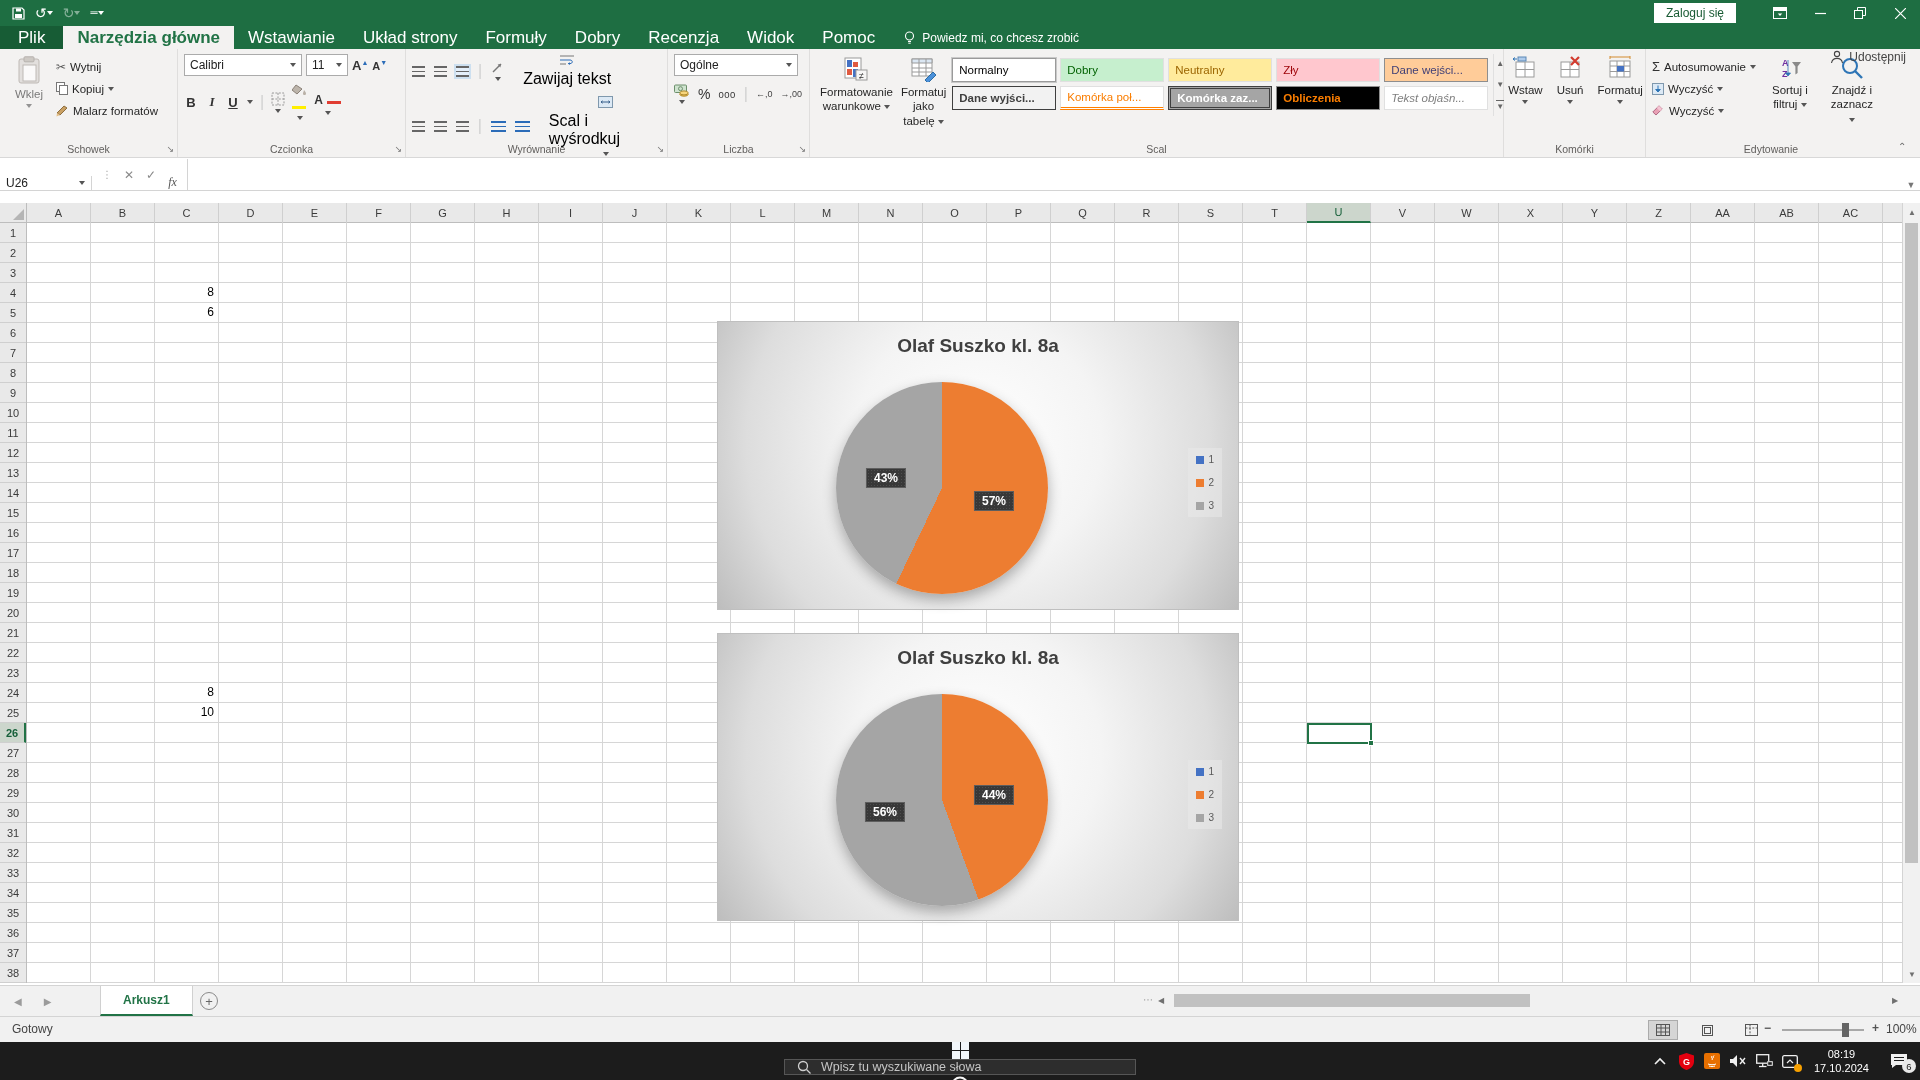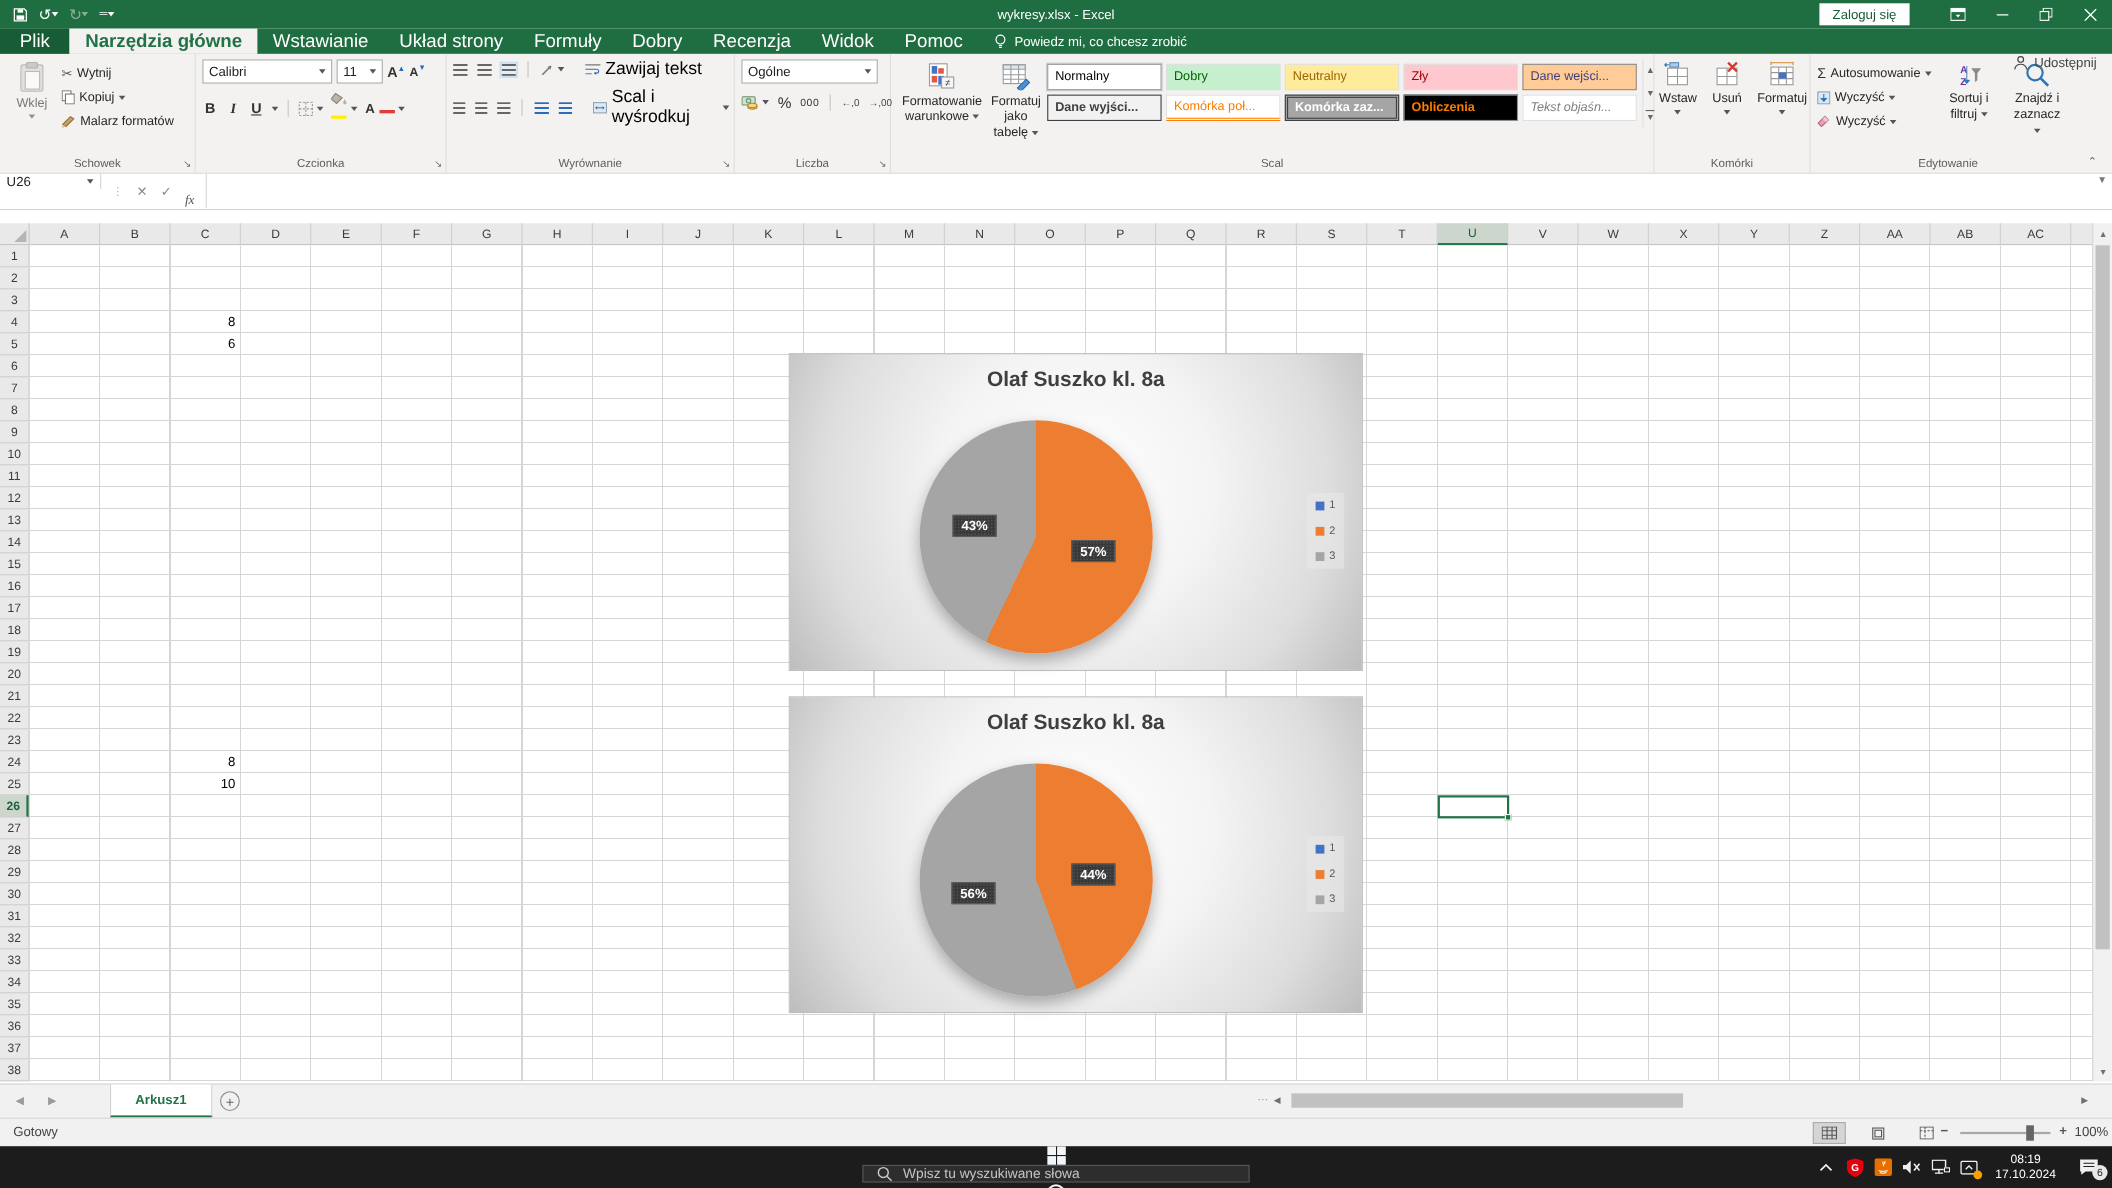--- a/index.html
+++ b/index.html
@@ -31,41 +31,41 @@
   #ribbon { position:absolute; left:0; top:49px; width:1920px; height:109px; background:#f3f2f1; border-bottom:1px solid #d8d8d8; display:flex; }
   .grp { position:relative; height:100%; border-right:1px solid #dfdedd; padding:5px 4px 18px 6px; }
   .grp-label { position:absolute; bottom:2px; left:0; right:0; text-align:center; font-size:10.5px; color:#605e5c; }
   .launcher { position:absolute; right:3px; bottom:3px; font-size:9px; color:#777; line-height:1; }
   .caret { width:0; height:0; border-left:3px solid transparent; border-right:3px solid transparent; border-top:4px solid #555; display:inline-block; vertical-align:middle; }
   .bigbtn { display:flex; flex-direction:column; align-items:center; justify-content:flex-start; gap:3px; font-size:11.5px; color:#262626; text-align:center; line-height:1.25; padding:2px 4px; }
   .smallrow { display:flex; align-items:center; gap:4px; font-size:11.5px; color:#262626; height:21px; white-space:nowrap; }
   .selbox { background:#fff; border:1px solid #ababab; height:22px; display:flex; align-items:center; padding:0 5px; font-size:12px; color:#222; justify-content:space-between; }
   .ibars { width:13px; height:11px; background:repeating-linear-gradient(#666 0 1.6px, transparent 1.6px 4.6px); }
   .ibars.sel { outline:2px solid #cde0f0; background-color:#e4effa; }
-  .tbtn { display:flex; align-items:center; gap:3px; }
+  .tbtn { display:flex; align-items:center; gap:3px;flex-direction:column; }
   .fmt-letter { font-weight:bold; font-size:13px; color:#333; width:14px; text-align:center; }
   .under { display:inline-block; width:14px; height:3px; margin-top:-2px; }
   .st-cell { height:24px; font-size:11.5px; display:flex; align-items:center; padding:0 6px; background:#fff; border:1px solid #e0e0e0; overflow:hidden; white-space:nowrap; cursor:default; }
   .st-normal { color:#000; border:1px solid #9a9a9a; box-shadow:inset 0 0 0 2px #fff, 0 0 0 1px #c9c9c9; }
   .st-good { background:#C6EFCE; color:#006100; }
   .st-neutral { background:#FFEB9C; color:#9C6500; }
   .st-bad { background:#FFC7CE; color:#9C0006; }
   .st-input { background:#FFCC99; color:#3F3F76; border:1px solid #8e8e8e; }
   .st-output { background:#F2F2F2; color:#3F3F3F; border:1px solid #3F3F3F; font-weight:bold; }
   .st-linked { color:#FA7D00; border-bottom:3px double #FF8001; }
   .st-check { background:#A5A5A5; color:#fff; border:3px double #3F3F3F; font-weight:bold; }
   .st-calc { background:#000000; color:#FA7D00; border:1px solid #8e8e8e; font-weight:bold; }
   .st-explanatory { color:#7F7F7F; font-style:italic; }
   #style-gallery { display:grid; grid-template-columns:repeat(5, 104px); grid-auto-rows:24px; gap:4px; padding:4px 2px 0 2px; }
   .gal-arrows { display:flex; flex-direction:column; justify-content:space-between; padding:5px 2px; color:#666; font-size:8px; border-left:1px solid #e0e0e0; margin-left:3px; height:62px; }
   .two-line { text-align:center; font-size:11.5px; line-height:1.25; color:#262626; }
   #ribbon-collapse { position:absolute; right:8px; bottom:4px; width:14px; height:12px; color:#666; font-size:10px; }
 
   
-  #formulabar { position:absolute; left:0; top:158px; width:1920px; height:33px; background:#fff; border-bottom:1px solid #d4d4d4; display:flex; align-items:flex-start; }
+  #formulabar { position:absolute; left:0; top:158px; width:1920px; height:33px; background:#fff; border-bottom:1px solid #d4d4d4; display:flex; align-items:flex-end; }
   #namebox { width:92px; border-right:1px solid #d4d4d4; display:flex; align-items:center; justify-content:space-between; padding:0 6px; font-size:12px; color:#222; }
   #fbar-btns { display:flex; align-items:center; gap:12px; padding:0 10px; border-right:1px solid #d4d4d4; color:#8a8a8a; font-size:12px; }
   #fx-input { flex:1; }
   #fbar-exp { width:18px; display:flex; align-items:center; justify-content:center; color:#777; font-size:9px; }
 
   
   #sheet-corner { position:absolute; left:0; top:203px; width:27px; height:20px; background:#e9e9e9; border-right:1px solid #bdbdbd; border-bottom:1px solid #bdbdbd; }
   #sheet-corner:after { content:""; position:absolute; right:2px; bottom:2px; border-style:solid; border-width:0 0 11px 11px; border-color:transparent transparent #b5b5b5 transparent; }
   #col-headers { position:absolute; left:27px; top:203px; width:1875px; height:20px; background:#e9e9e9; display:flex; border-bottom:1px solid #bdbdbd; }
   .colh { width:64px; height:20px; border-right:1px solid #cfcfcf; font-size:11px; color:#3b3b3b; display:flex; align-items:center; justify-content:center; }
@@ -145,21 +145,20 @@
         <svg width="13" height="13" viewBox="0 0 13 13">
             <path d="M1 1h9l2 2v9H1z" fill="none" stroke="#fff" stroke-width="1.2"></path>
             <rect x="3" y="7" width="7" height="4" fill="#fff"></rect>
             <rect x="4" y="1.5" width="5" height="3" fill="#fff"></rect>
           </svg>
       </span>
       <span class="qat-ic">↺<span class="caret" style="border-top-color:#fff"></span></span>
       <span class="qat-ic dim">↻<span class="caret" style="border-top-color:#fff"></span></span>
       <span class="qat-ic" style="font-size:10px">═<span class="caret" style="border-top-color:#fff"></span></span>
     </div>
-    <div id="win-title">wykresy.xlsx  -  Excel</div>
     <div id="titlebar-right">
       <div id="signin-btn">Zaloguj się</div>
       <div class="winctl">
         <svg width="14" height="12" viewBox="0 0 14 12">
             <rect x="0.5" y="0.5" width="13" height="11" fill="none" stroke="#fff"></rect>
             <rect x="0.5" y="0.5" width="13" height="3.5" fill="#fff"></rect>
             <path d="M7 9l-2.2-2.5h4.4z" fill="#fff"></path>
           </svg>
       </div>
       <div class="winctl">

